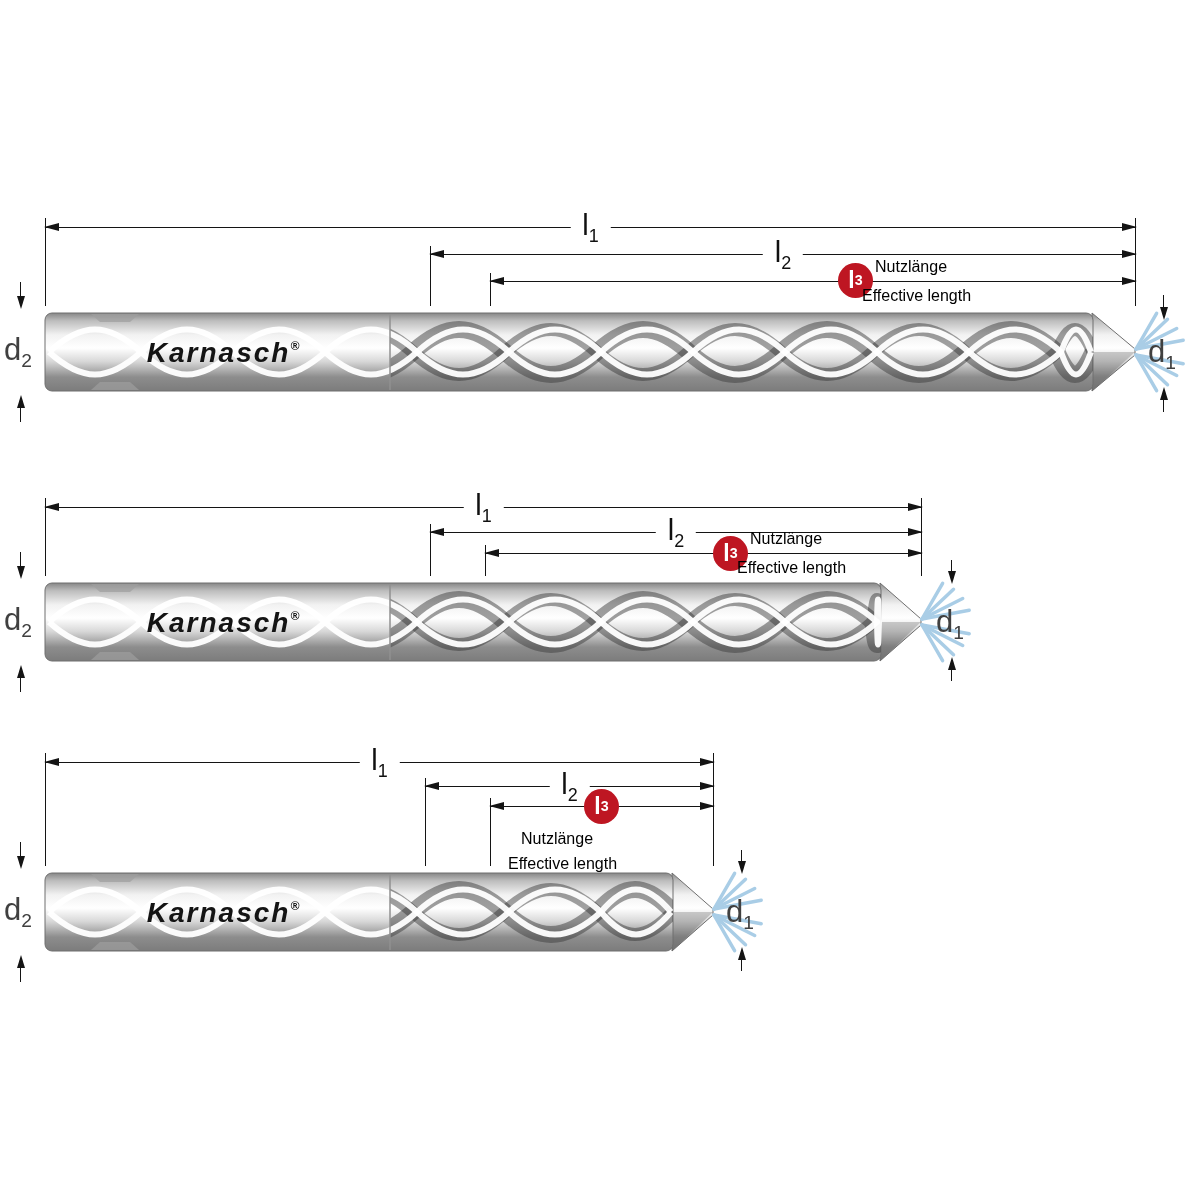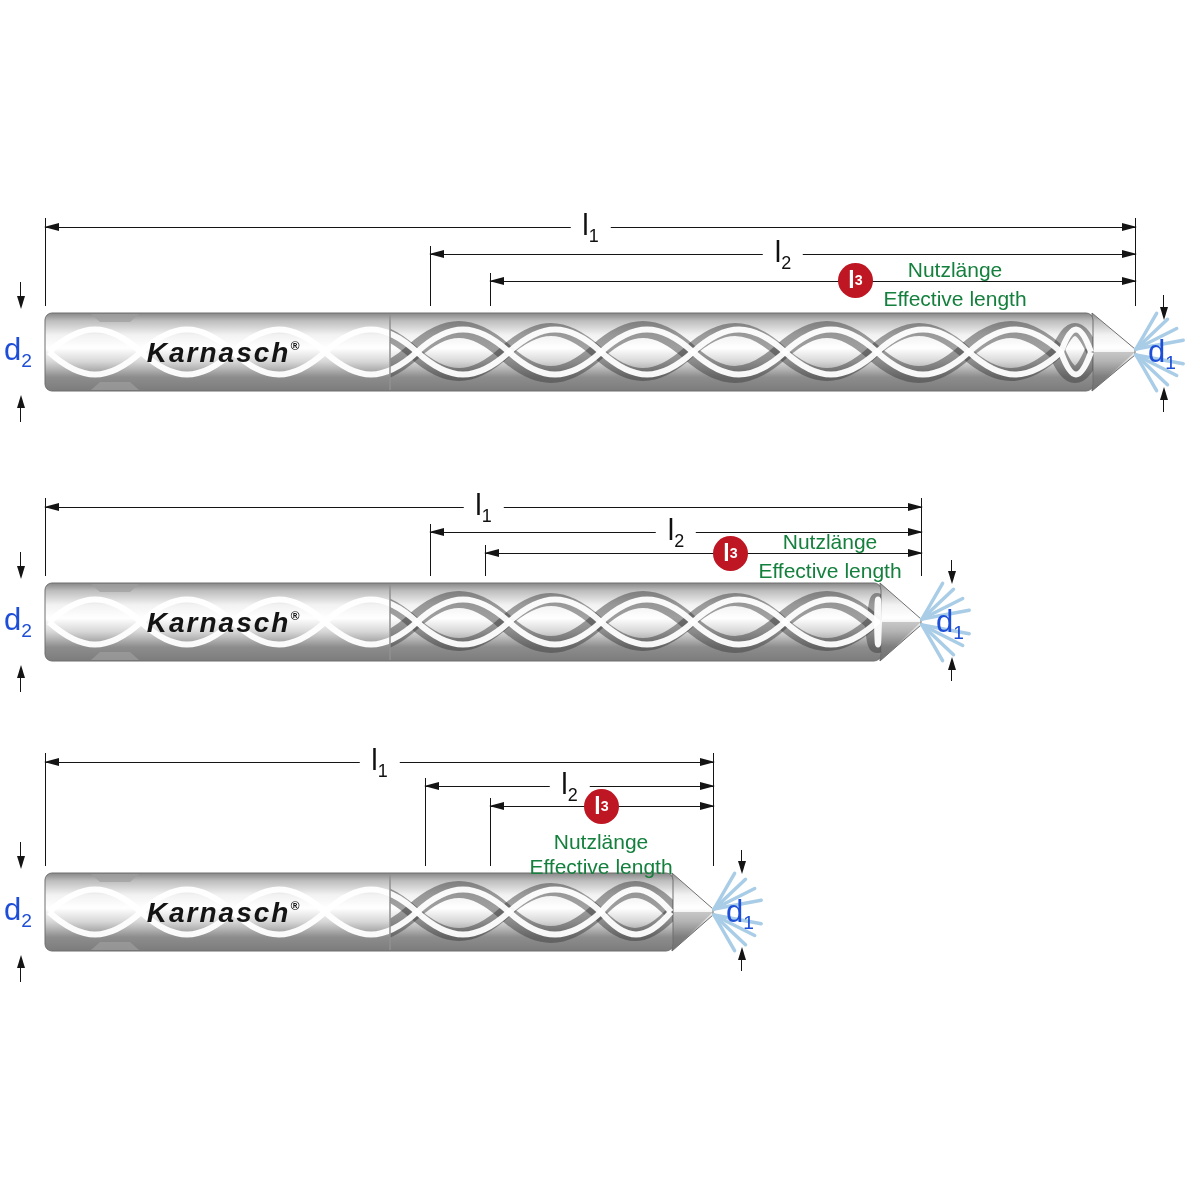--- a/index.html
+++ b/index.html
@@ -14,23 +14,23 @@
   .al{left:-1px;top:-5.5px;border-width:4.7px 15px 4.7px 0;border-color:transparent #141414 transparent transparent}
   .ar{right:-1px;top:-5.5px;border-width:4.7px 0 4.7px 15px;border-color:transparent transparent transparent #141414}
   .dlabel{position:absolute;left:50%;top:1px;transform:translate(-50%,-54%);background:#fff;padding:0 12px;font-size:29px;line-height:1;color:#101010;white-space:nowrap}
   .dlabel sub,.sidelabel sub,.badge sub{font-size:0.62em}
   
   .ext{position:absolute;width:0;border-left:1.3px solid #141414}
   
   .varrow{position:absolute;width:0;border-left:1.5px solid #141414}
   .vdown::after{content:"";position:absolute;left:-4px;bottom:-13px;border-style:solid;border-width:13px 4.7px 0 4.7px;border-color:#141414 transparent transparent transparent}
   .vup::after{content:"";position:absolute;left:-4px;top:-13px;border-style:solid;border-width:0 4.7px 13px 4.7px;border-color:transparent transparent #141414 transparent}
-  .sidelabel{position:absolute;font-size:31px;line-height:1;color:#1d4ed8;white-space:nowrap}
+  .sidelabel{position:absolute;font-size:31px;line-height:1;color:#404040;white-space:nowrap}
   .badge{position:absolute;width:35px;height:35px;border-radius:50%;background:#be1622;color:#fff;display:flex;align-items:center;justify-content:center;font-size:23px;font-weight:bold;line-height:1}
-  .nutz{position:absolute;color:#15803d;font-size:21px;line-height:1.15;text-align:center;white-space:nowrap}
+  .nutz{position:absolute;color:#000000;font-size:16px;line-height:1.15;text-align:left;white-space:nowrap}
 </style>
 </head>
 <body>
 
 <div id="canvas">
 
   <div class="grp">
     <svg style="left:45px;top:295px" viewBox="0 0 1154 114" width="1154" height="114">
         <defs>
           <linearGradient id="metal0" x1="0" y1="0" x2="0" y2="1">

